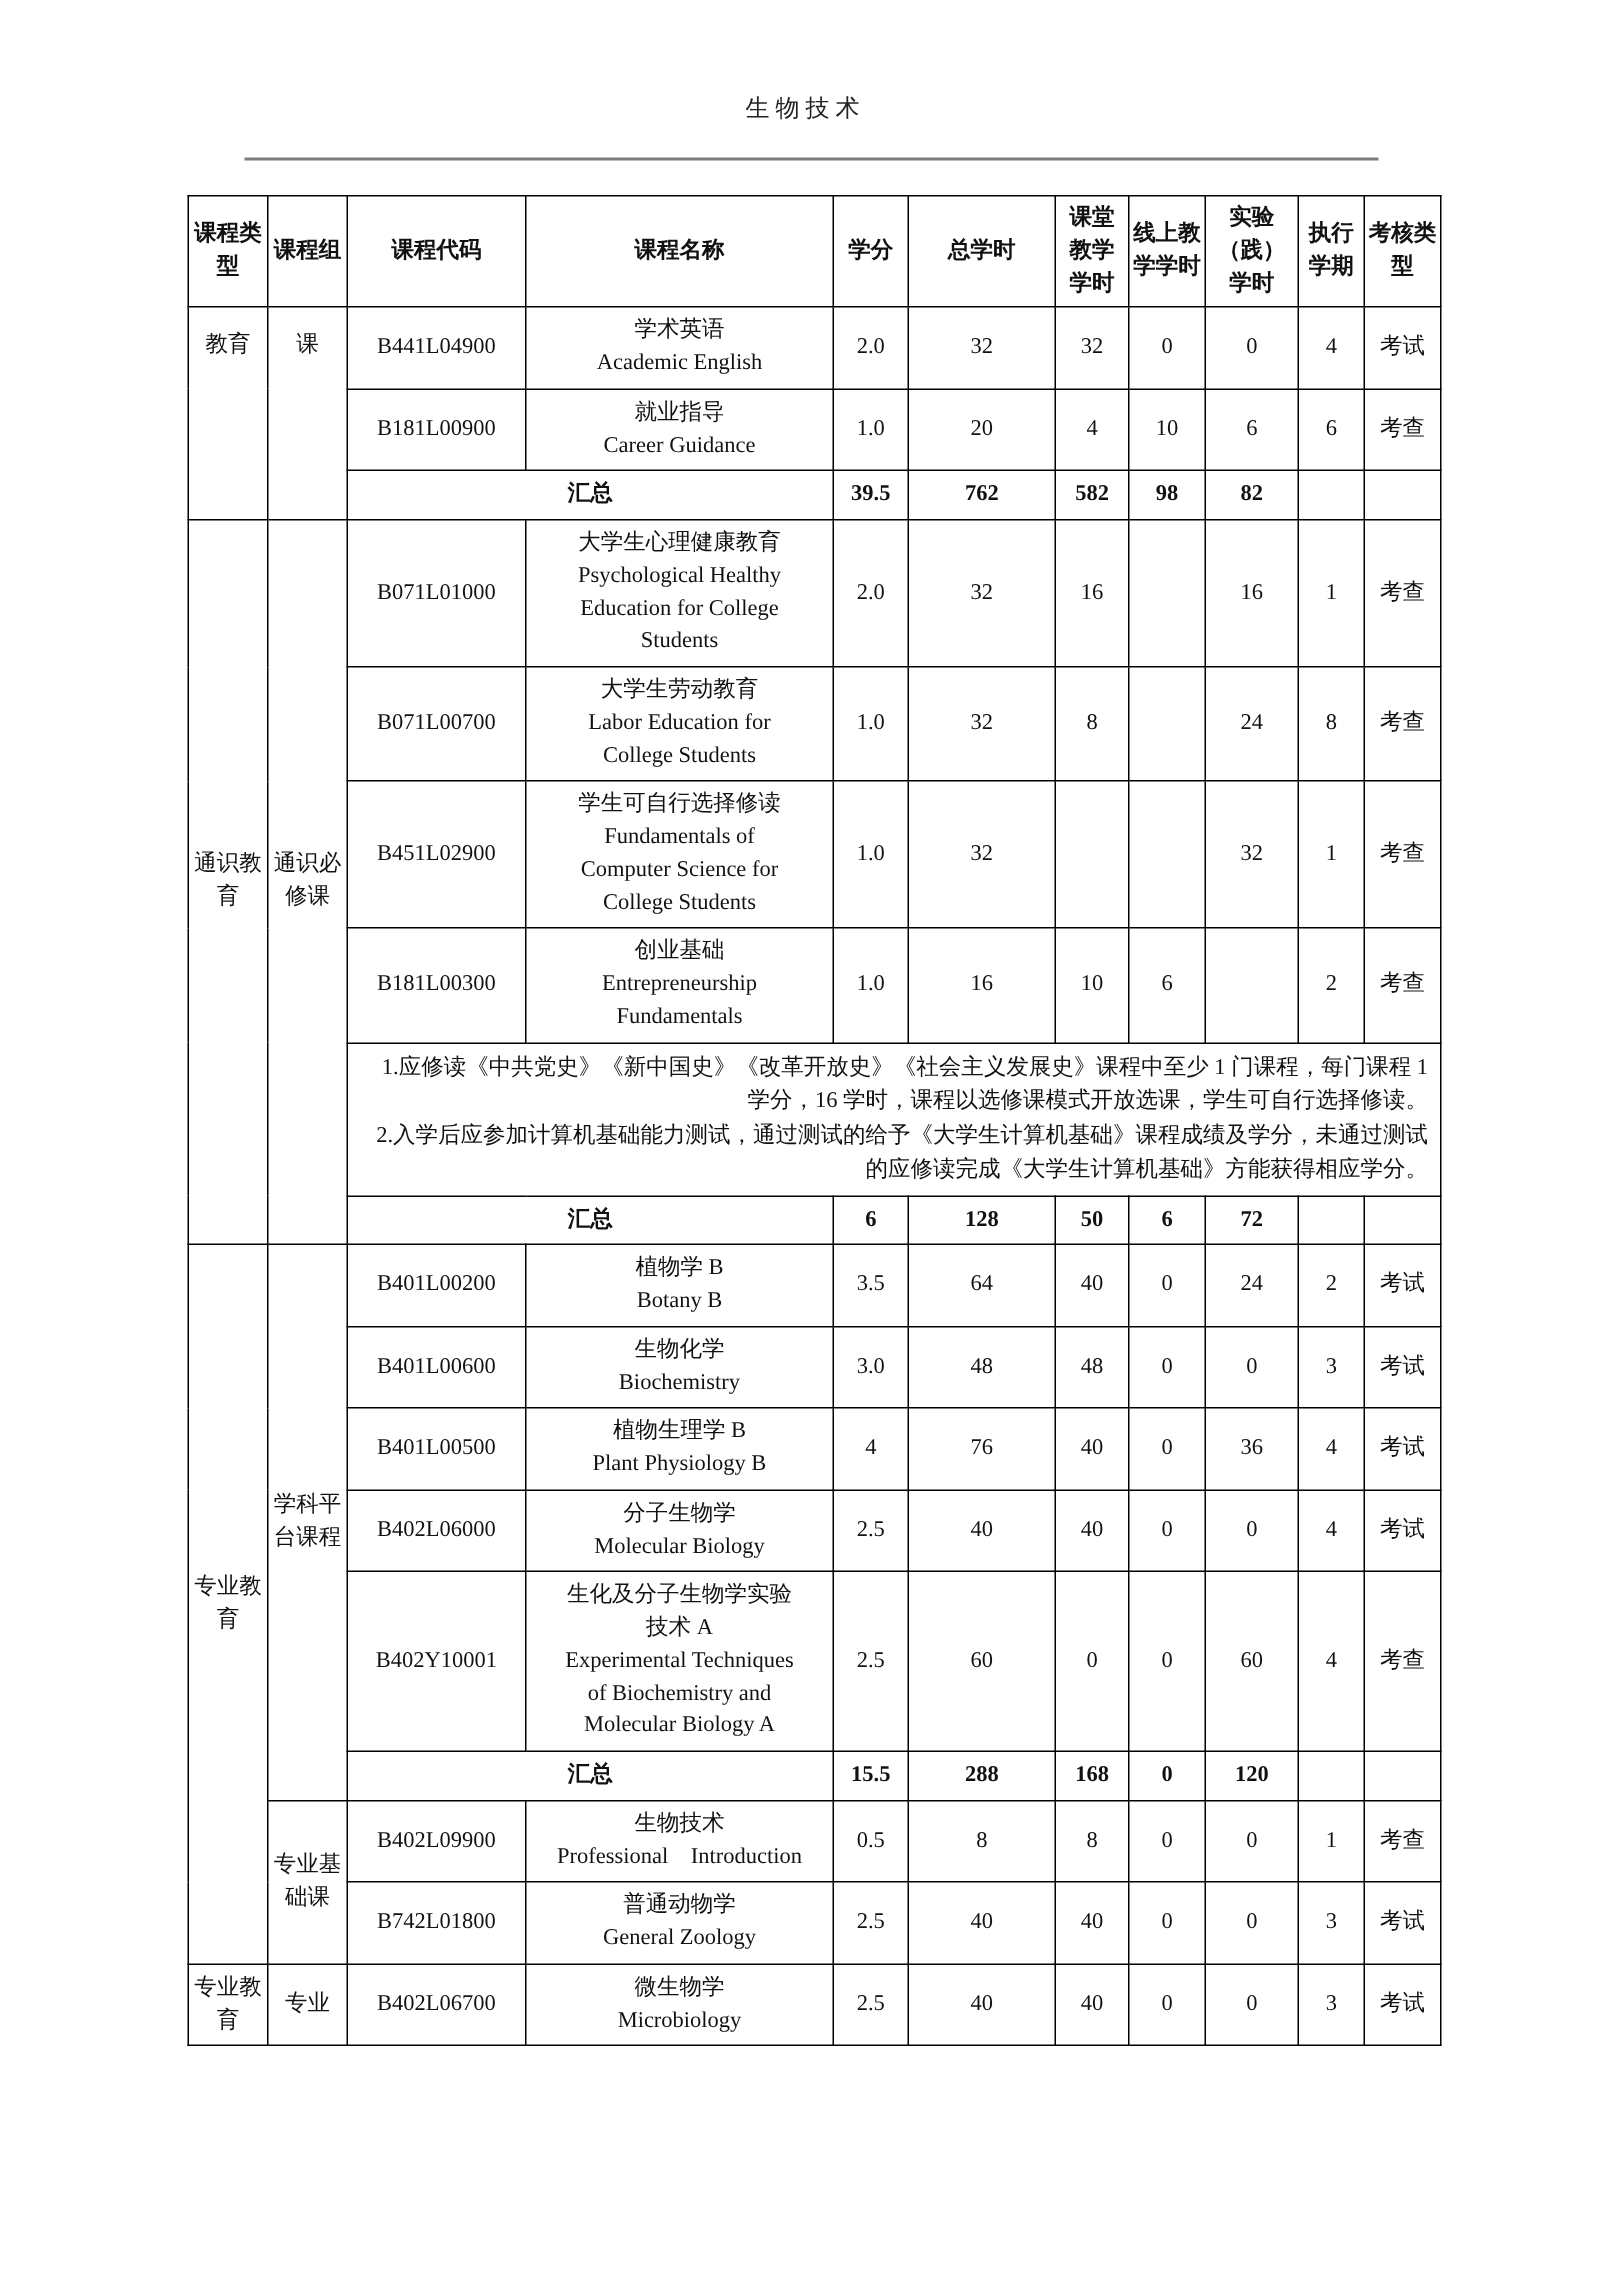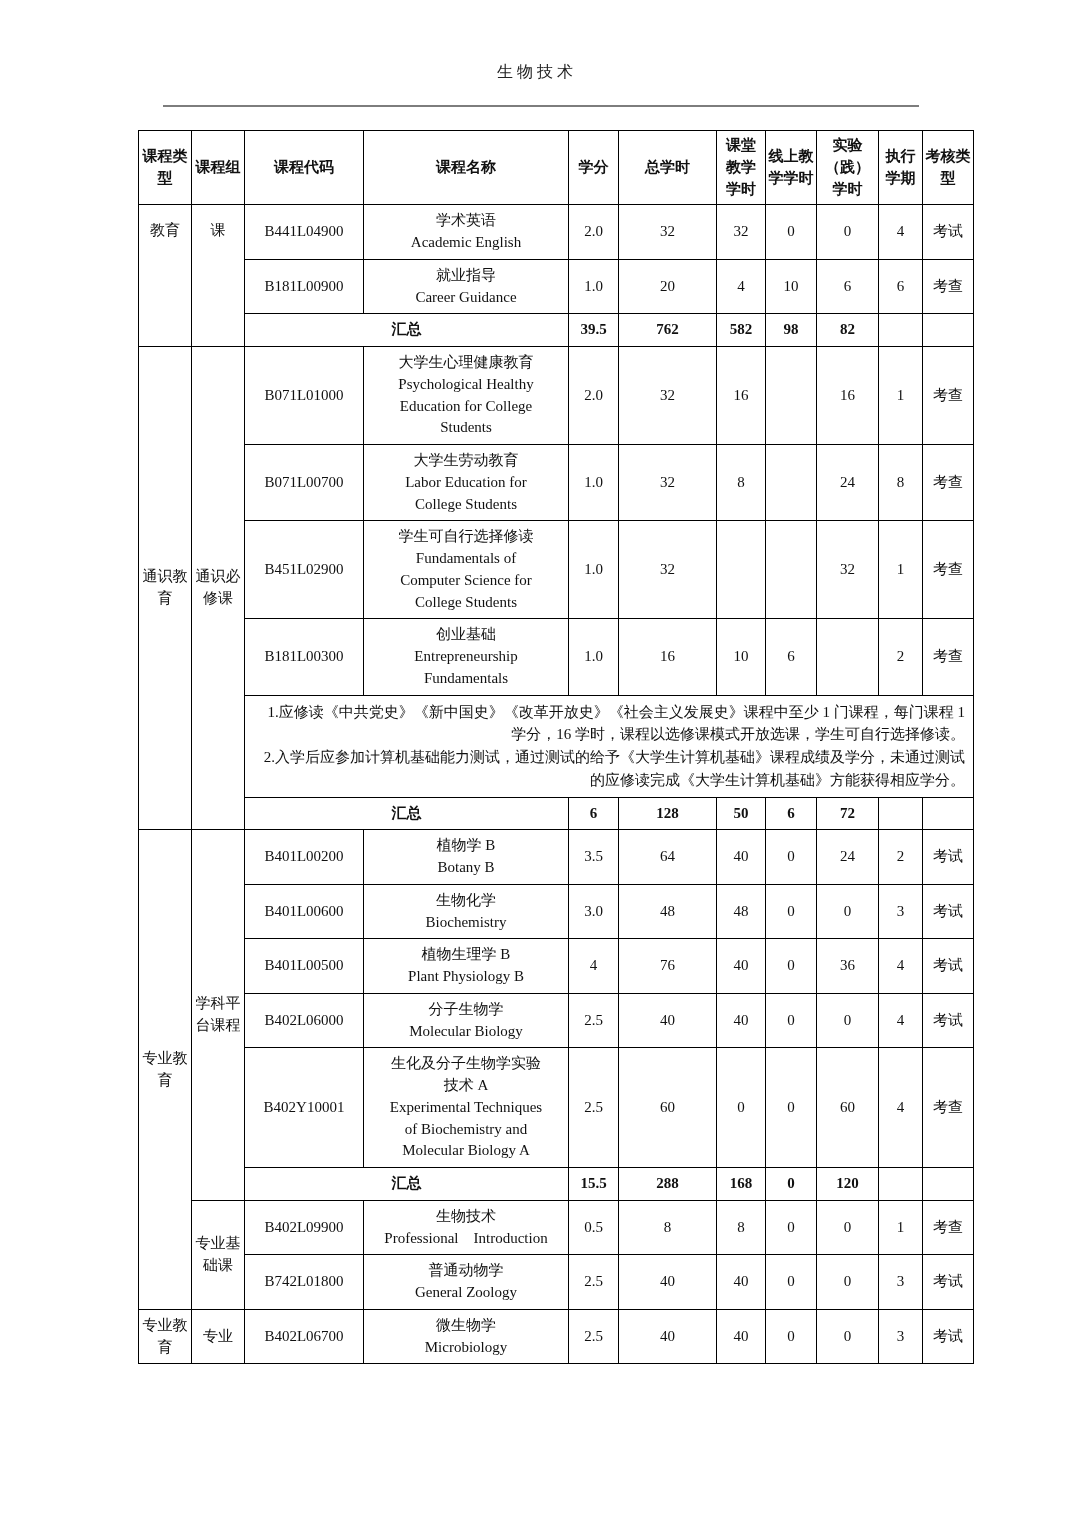--- a/index.html
+++ b/index.html
@@ -11,21 +11,21 @@
   .page-title {
     position:absolute; top:62px; left:0; width:100%;
     text-align:center; font-size:16px; letter-spacing:4px; color:#222222;
   }
   .header-rule {
     position:absolute; top:105px; left:163px; width:756px; height:0;
     border-top:2px solid #7d7d7d;
   }
   table.curriculum {
     position:absolute; top:130px; left:125px; width:836px;
-    border-collapse:collapse; table-layout:fixed;margin-left:13px;
+    border-collapse:collapse; table-layout:fixed;
   }
   .curriculum th, .curriculum td {
     border:1px solid #000000;
     font-size:15px; line-height:1.45;
     padding:5px 2px;
     text-align:center; vertical-align:middle;
     font-weight:normal;
     overflow-wrap:break-word;
   }
   .curriculum th { font-weight:bold; word-break:break-all; padding:4px 2px; }

